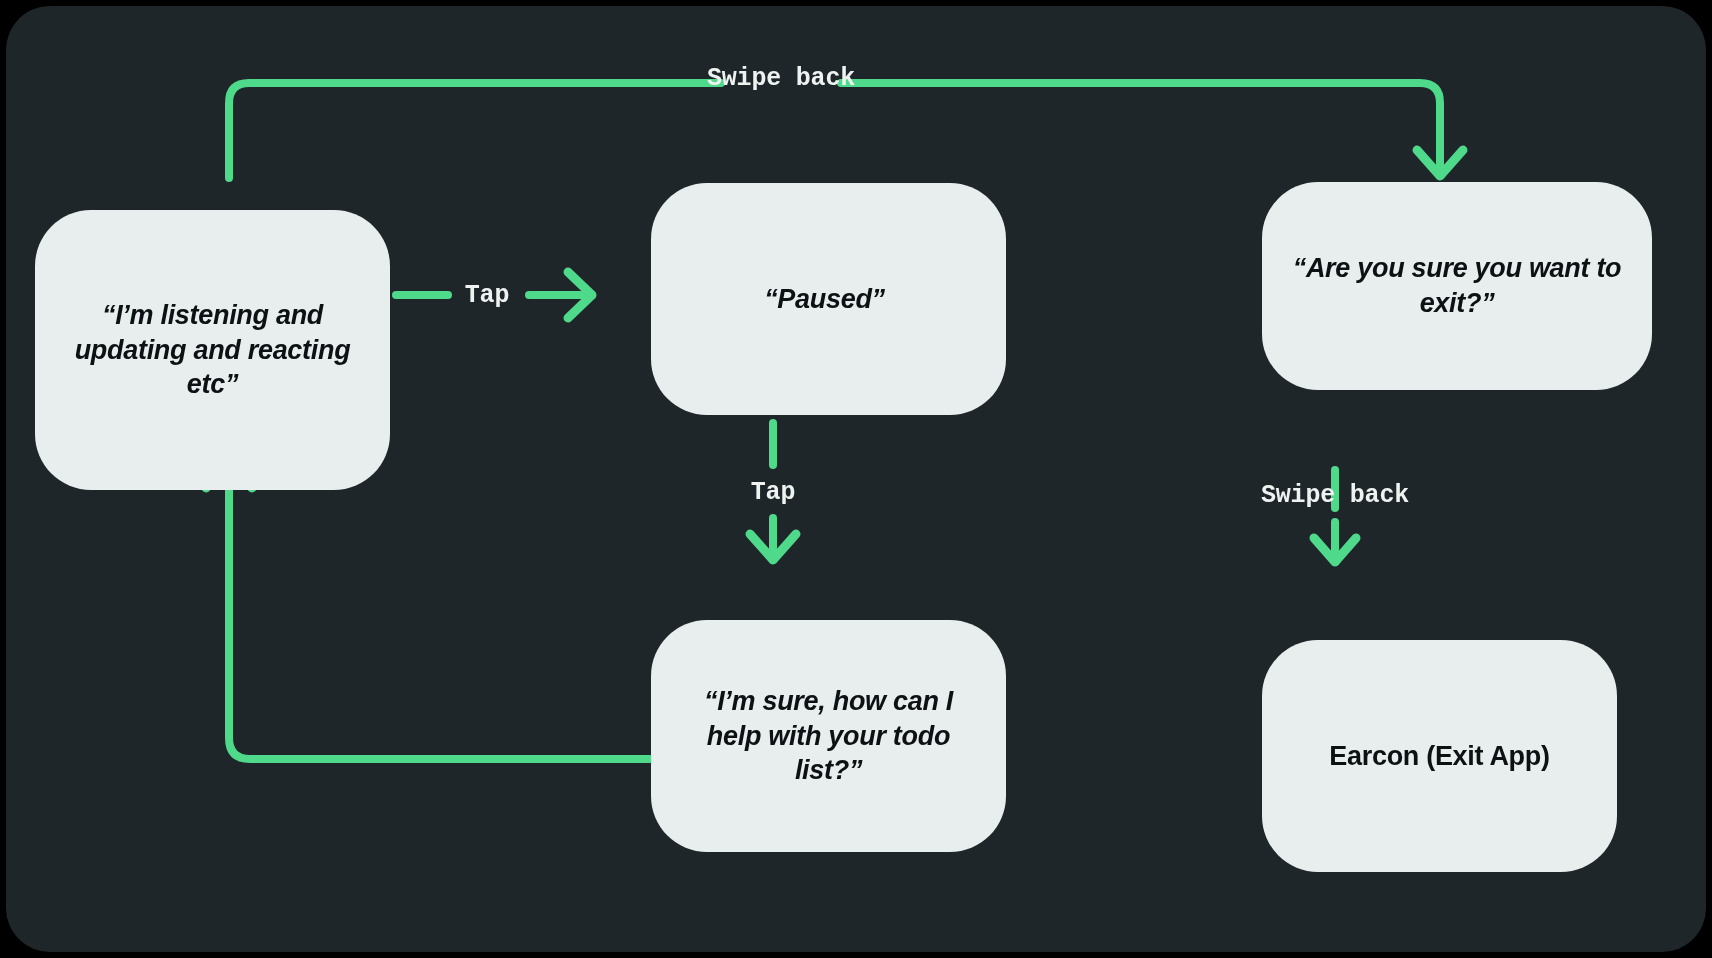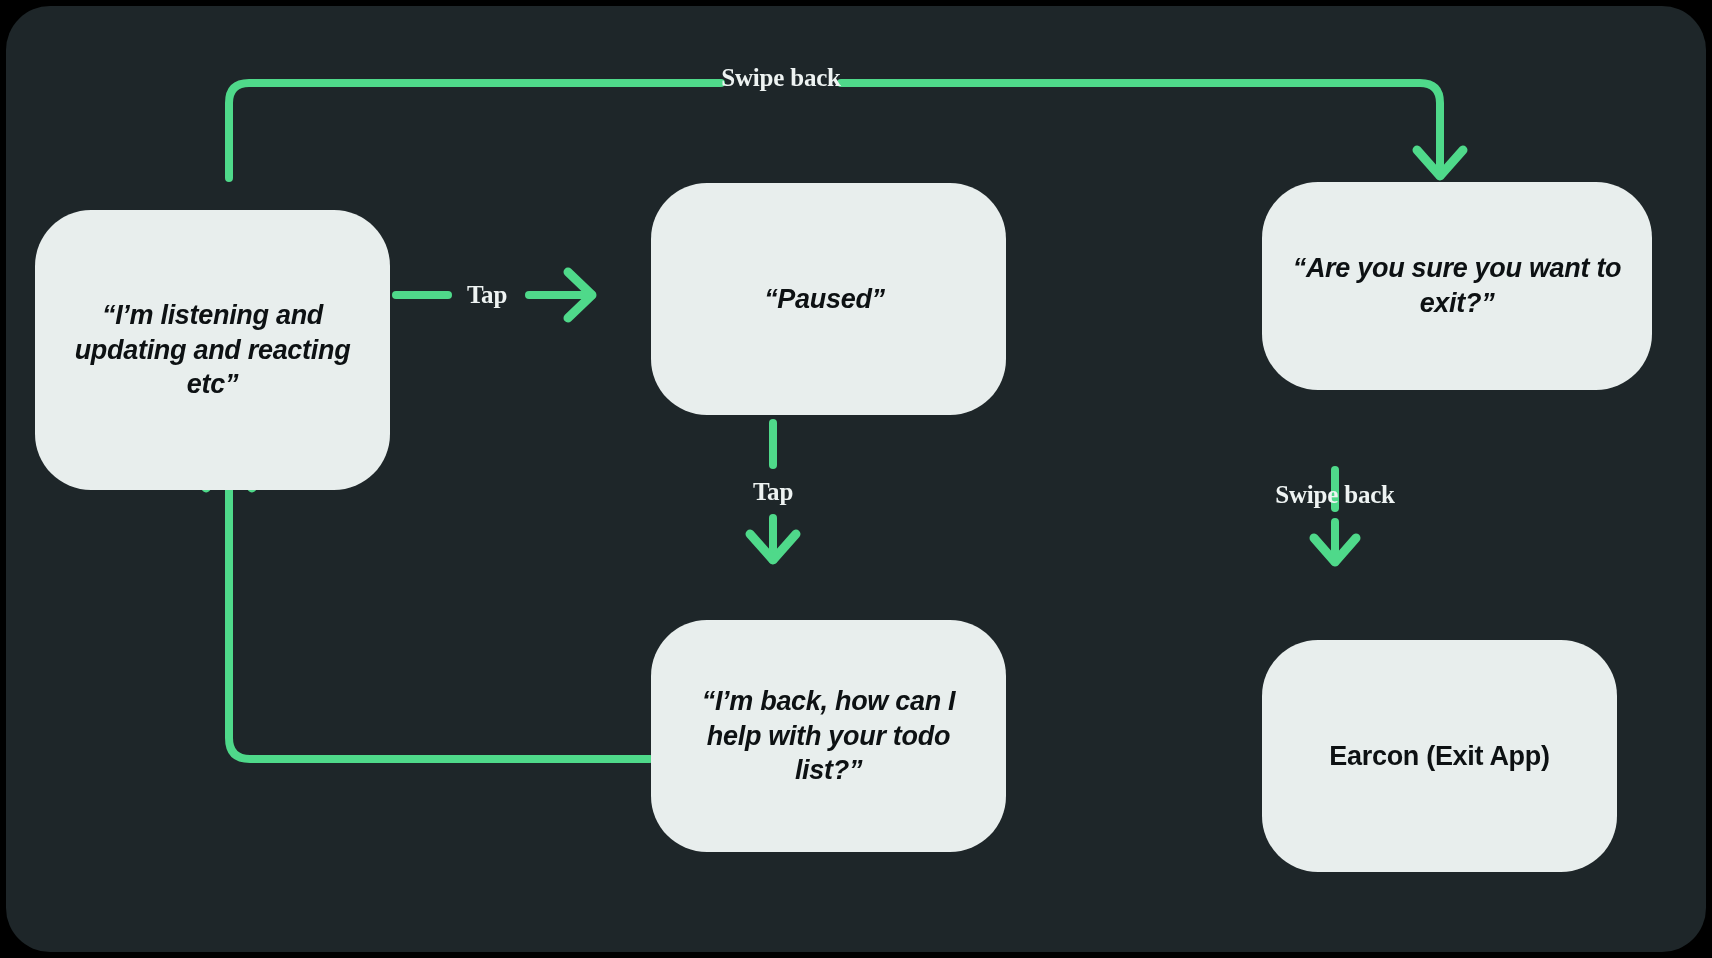--- a/index.html
+++ b/index.html
@@ -55,21 +55,21 @@
     line-height: 1.28;
     color: #0d1113;
     text-align: center;
     letter-spacing: -0.3px;
   }
   .node-label.plain {
     font-style: normal;
   }
   .edge-label {
     position: absolute;
-    font-family: Liberation Serif, serif;
+    font-family: Liberation Mono, monospace;
     font-weight: bold;
     font-size: 25px;
     color: #eef3f2;
     text-align: center;
     white-space: nowrap;
     transform: translate(-50%, -50%);
     letter-spacing: -0.2px;
   }
 </style>
 </head>
@@ -117,21 +117,21 @@
 
   <div class="node" style="left:651px; top:183px; width:355px; height:232px;padding-left:18px;">
     <span class="node-label">“Paused”</span>
   </div>
 
   <div class="node" style="left:1262px; top:182px; width:390px; height:208px;">
     <span class="node-label">“Are you sure you want to exit?”</span>
   </div>
 
   <div class="node" style="left:651px; top:620px; width:355px; height:232px;">
-    <span class="node-label">“I’m back, how can I help with your todo list?”</span>
+    <span class="node-label">“I’m sure, how can I help with your todo list?”</span>
   </div>
 
   <div class="node" style="left:1262px; top:640px; width:355px; height:232px;">
     <span class="node-label plain">Earcon (Exit App)</span>
   </div>
 
   <div class="edge-label" style="left:781px; top:78px;">Swipe back</div>
 
   <div class="edge-label" style="left:487px; top:295px;">Tap</div>
 

